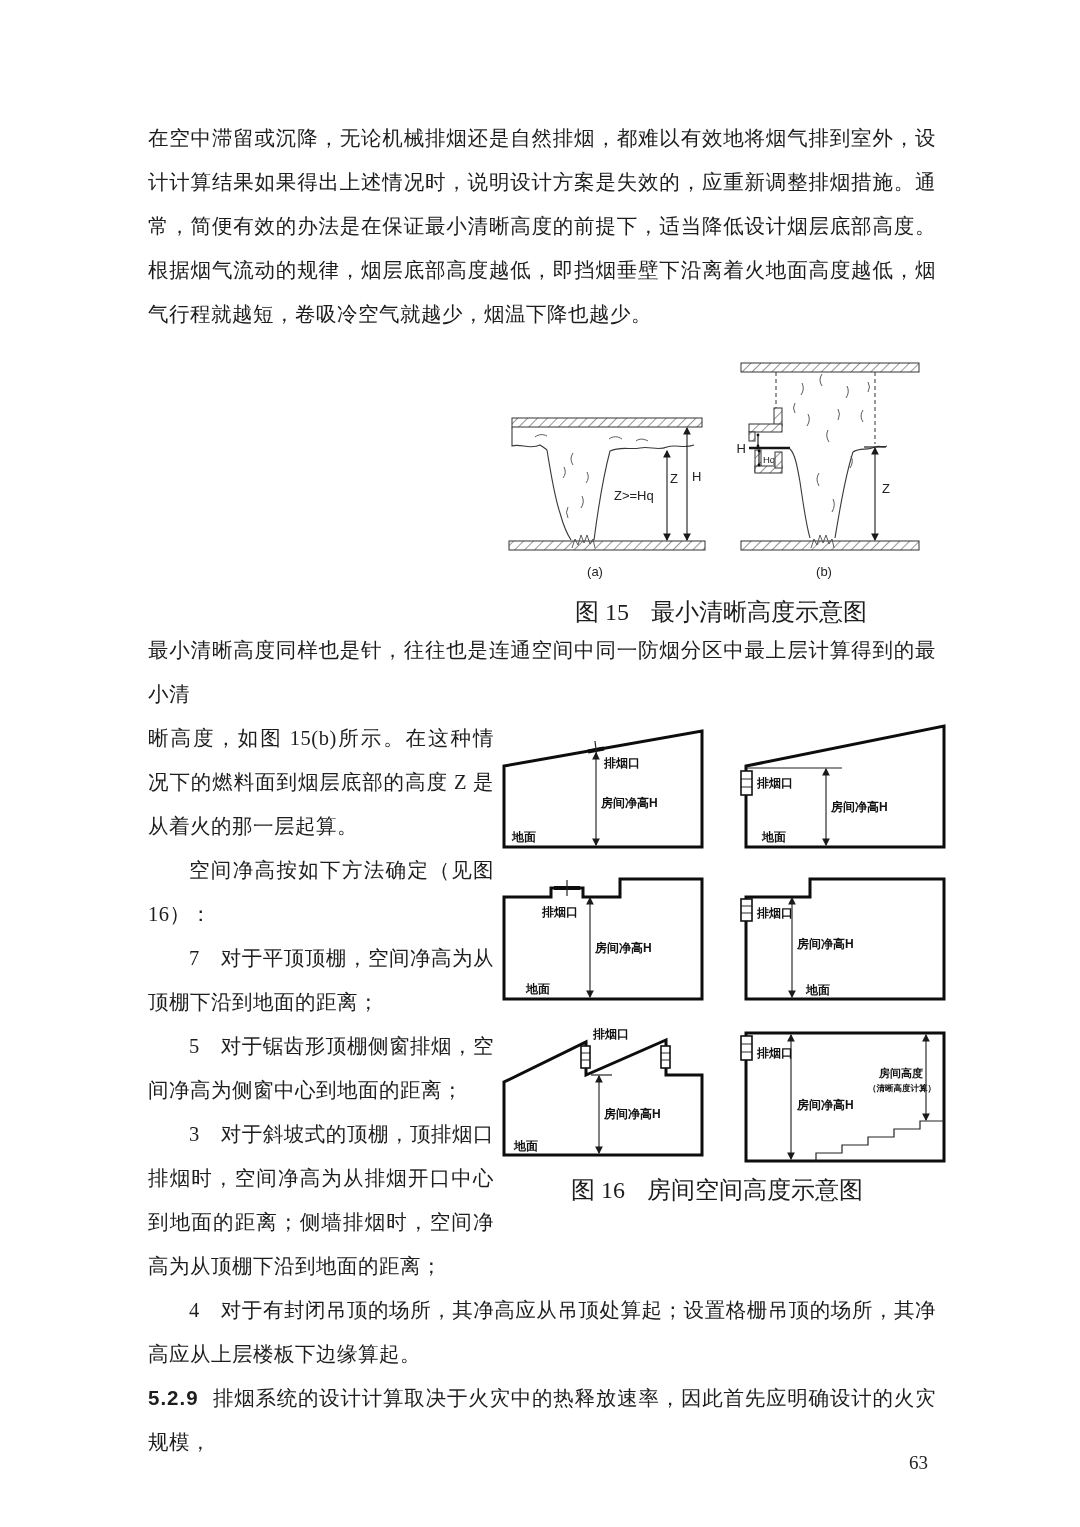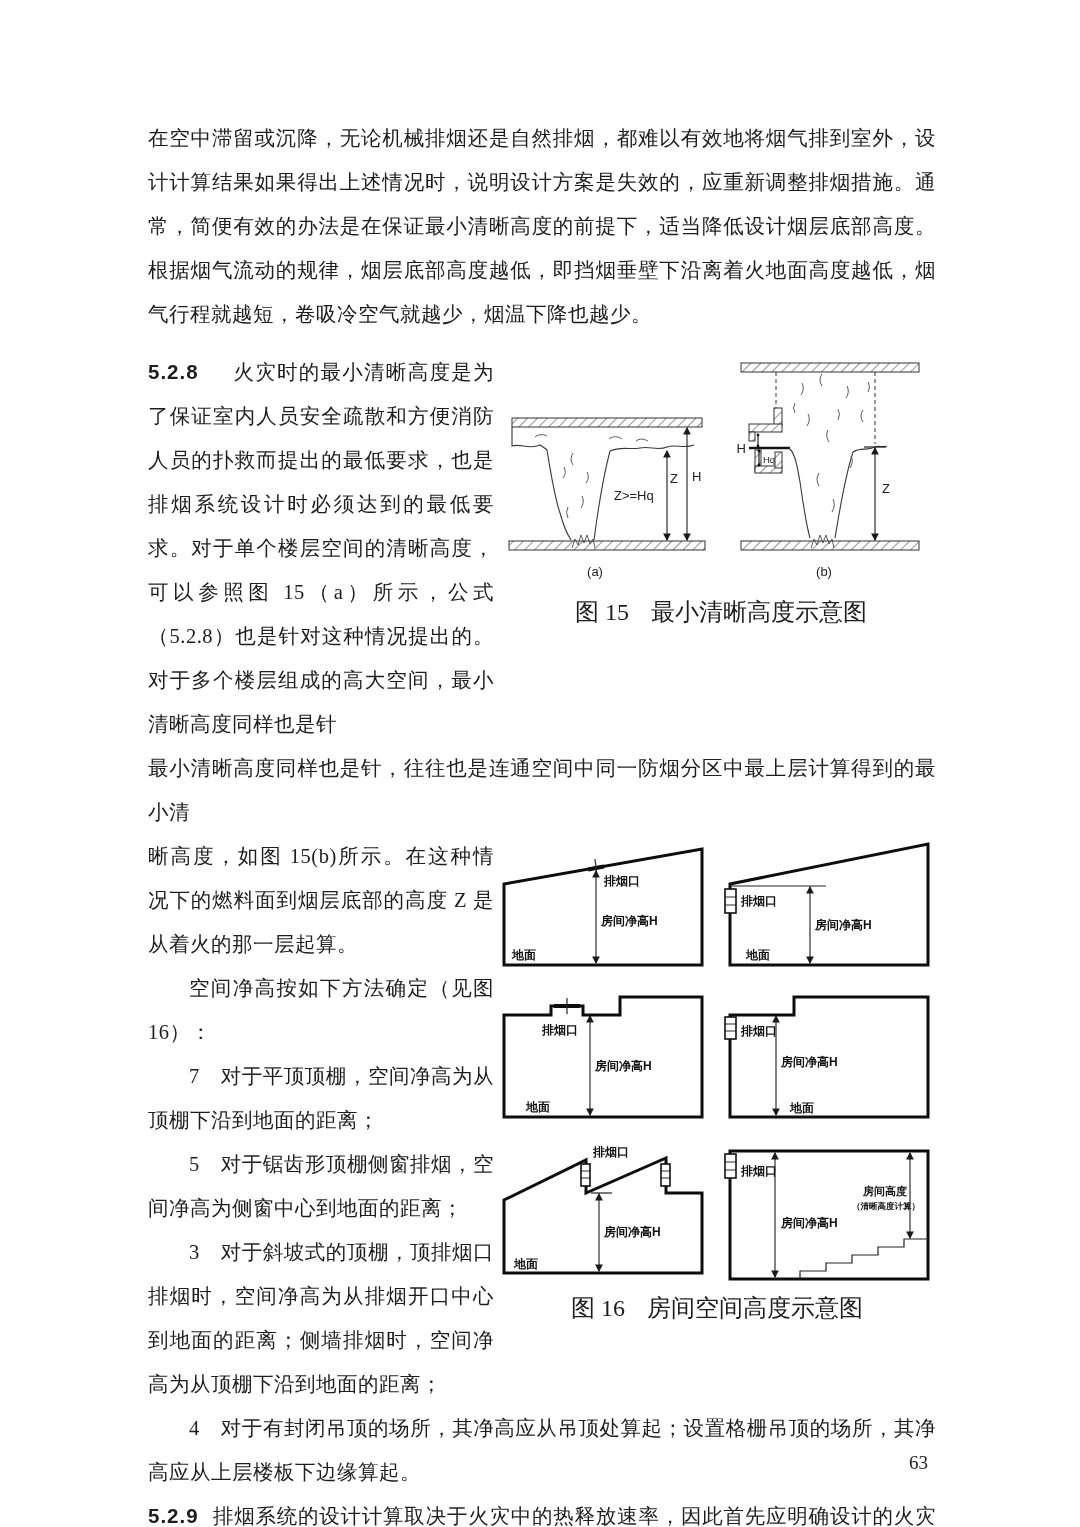--- a/index.html
+++ b/index.html
@@ -31,21 +31,21 @@
   .row1{margin-top:14px;}
   figure{margin:0;}
   figcaption{
     font-size:24px;text-align:center;margin-top:8px;
     font-family:"Liberation Serif","DejaVu Serif",serif;color:#1d1d1d;
   }
   figcaption .cap-title{margin-left:22px;}
   .fig16-grid{
     display:grid;
     grid-template-columns:212px 212px;
-    gap:6px 14px;
+    gap:6px 30px;
     width:438px;
     text-align:center;
   }
   svg{display:block;}
   svg text{font-family:"Liberation Sans","DejaVu Sans",sans-serif;}
   .dlabel{font-size:12px;font-weight:bold;fill:#111;}
   .dlabel-sm{font-size:8.5px;font-weight:bold;fill:#111;}
   .dlabel-md{font-size:11px;font-weight:bold;fill:#111;}
   .flabel{font-size:13px;fill:#222;}
   .flabel-sm{font-size:9.5px;fill:#222;}
@@ -66,23 +66,20 @@
 </style>
 </head>
 <body>
 
 <div class="page">
   <div class="content">
 
     <p class="body">在空中滞留或沉降，无论机械排烟还是自然排烟，都难以有效地将烟气排到室外，设计计算结果如果得出上述情况时，说明设计方案是失效的，应重新调整排烟措施。通常，简便有效的办法是在保证最小清晰高度的前提下，适当降低设计烟层底部高度。根据烟气流动的规律，烟层底部高度越低，即挡烟垂壁下沿离着火地面高度越低，烟气行程就越短，卷吸冷空气就越少，烟温下降也越少。</p>
 
     <div class="two-col row1">
-      <div class="col-l">
-        <p class="body"><span class="sec-num gap-wide">5.2.8</span><span>火灾时的最小清晰高度是为了保证室内人员安全疏散和方便消防人员的扑救而提出的最低要求，也是排烟系统设计时必须达到的最低要求。对于单个楼层空间的清晰高度，可以参照图 15（a）所示，公式（5.2.8）也是针对这种情况提出的。对于多个楼层组成的高大空间，最小清晰高度同样也是针</span></p>
-      </div>
 
       <figure class="fig-wrap">
         <svg width="430" height="238" viewBox="0 0 430 238">
           <defs>
             <pattern id="hp" width="7" height="7" patternUnits="userSpaceOnUse" patternTransform="rotate(45)">
               <rect width="7" height="7" fill="#fff"></rect>
               <line x1="0" y1="0" x2="0" y2="7" stroke="#666" stroke-width="1.4"></line>
             </pattern>
             <marker id="ah" viewBox="0 0 10 10" refX="8.5" refY="5" markerWidth="7" markerHeight="7" orient="auto-start-reverse">
               <path d="M0,0 L10,5 L0,10 Z" fill="#1a1a1a"></path>

